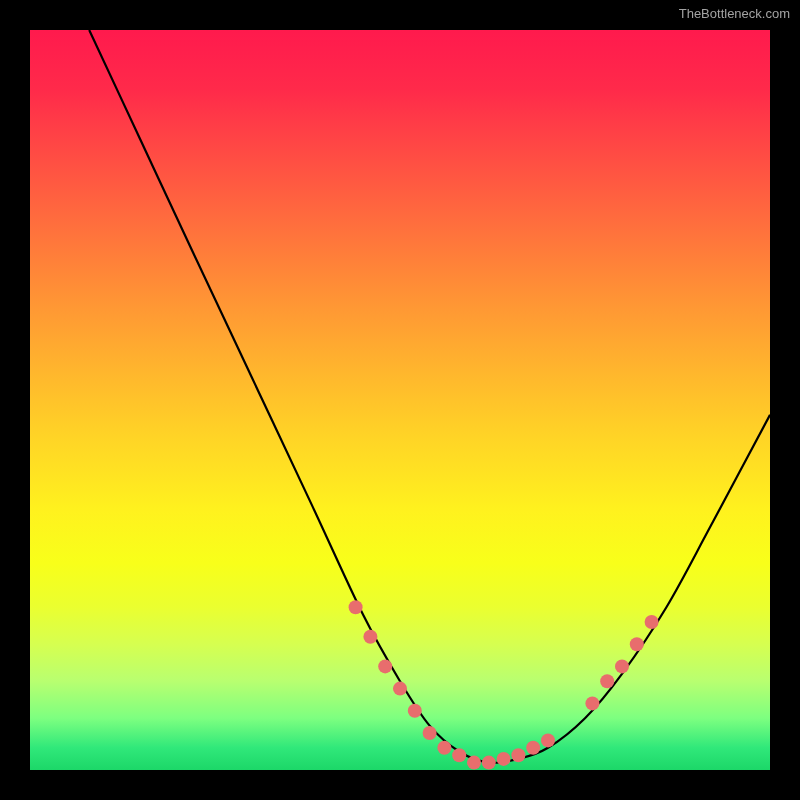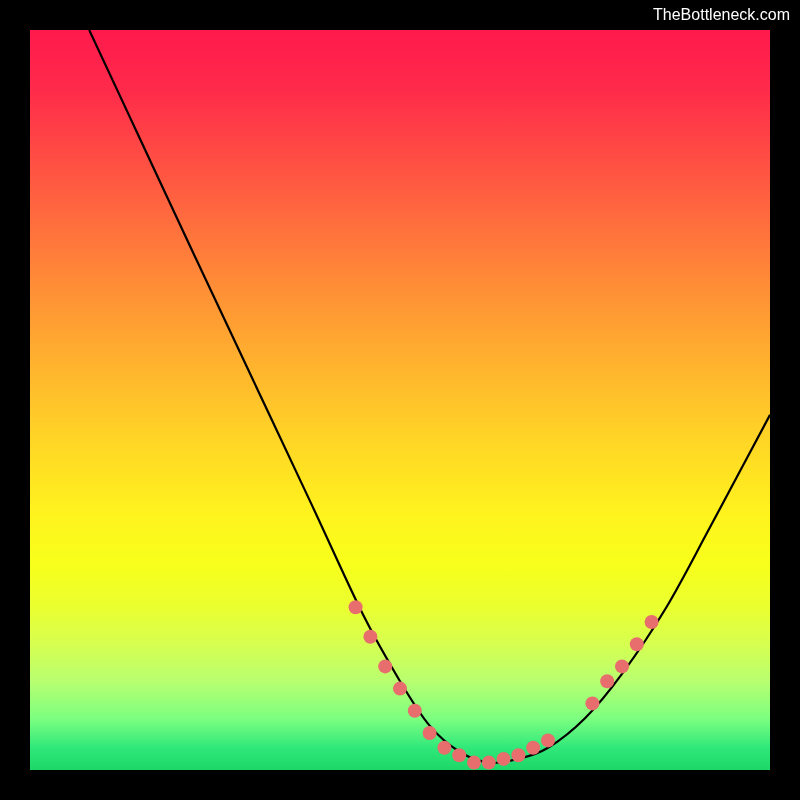--- a/index.html
+++ b/index.html
@@ -32,22 +32,22 @@
       #b8ff70 88%,
       #7dff80 93%,
       #30e87a 97%,
       #1cd768 100%
     );
   }
   .watermark {
     position: absolute;
     top: 6px;
     right: 10px;
-    color: #ffffff;
-    font-size: 16px;
+    color: #a3a3a3;
+    font-size: 13px;
     font-weight: 500;
     z-index: 5;
   }
   svg.curve {
     position: absolute;
     left: 0;
     top: 0;
     width: 740px;
     height: 740px;
     z-index: 2;

